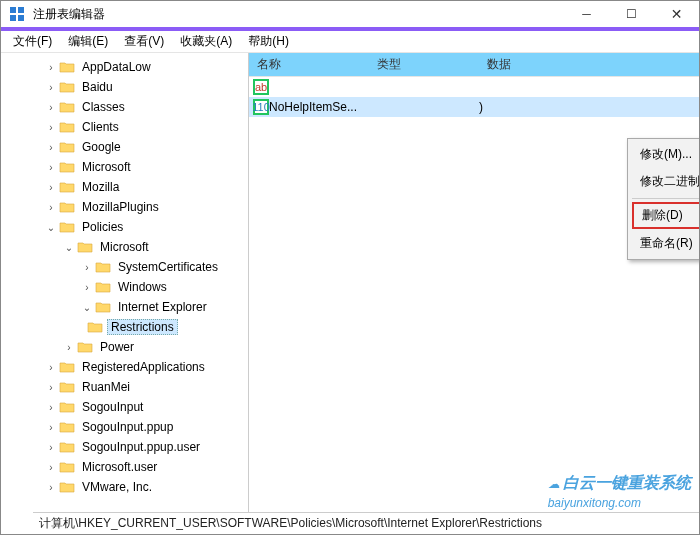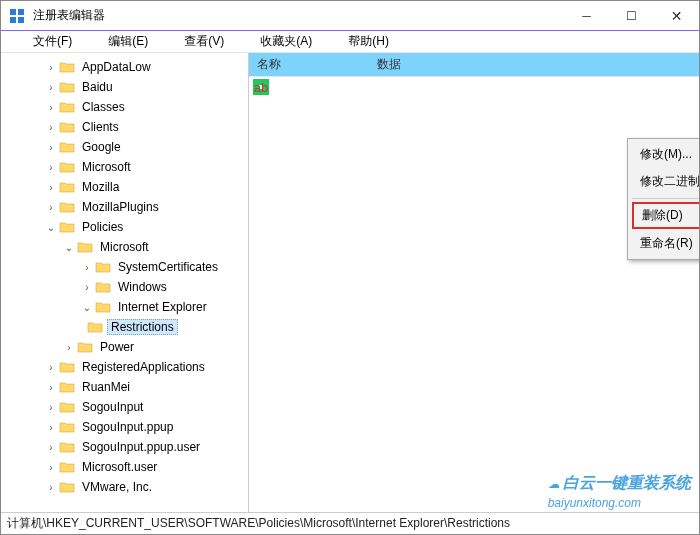--- a/index.html
+++ b/index.html
@@ -1,41 +1,41 @@
 <!DOCTYPE html>
 <html><head>
 <meta charset="utf-8">
 <style>
 *{box-sizing:border-box;margin:0;padding:0;font-family:"Microsoft YaHei","Segoe UI",sans-serif;font-size:12px;}
 body{width:700px;height:535px;background:#fff;border:1px solid #888;position:relative;overflow:hidden;}
-.titlebar{height:30px;display:flex;align-items:center;background:#fff;border-bottom:1px solid #8b5cf6;}
+.titlebar{height:30px;display:flex;align-items:center;background:#fff;border-bottom:4px solid #8b5cf6;}
 .titlebar .app-icon{width:16px;height:16px;margin:0 8px;display:inline-block;}
 .titlebar .title{flex:1;font-size:12px;}
 .win-controls{display:flex;height:100%;}
 .win-controls div{width:45px;display:flex;align-items:center;justify-content:center;color:#333;}
 .menubar{height:22px;display:flex;align-items:center;padding:0 4px;border-bottom:1px solid #e5e5e5;}
-.menubar .menu-item{padding:2px 8px;cursor:default;margin-left:20px;}
+.menubar .menu-item{padding:2px 8px;cursor:default;}
 .client{display:flex;height:calc(100% - 30px - 22px - 22px);}
 .tree-panel{width:248px;border-right:1px solid #ccc;overflow:auto;padding:4px 0;}
 .list-panel{flex:1;position:relative;}
-.statusbar{height:22px;border-top:1px solid #ccc;display:flex;align-items:center;padding:0 6px;font-size:12px;color:#222;white-space:nowrap;overflow:hidden;}
+.statusbar{height:22px;border-top:1px solid #ccc;display:flex;align-items:center;padding:0 6px;font-size:12px;color:#222;white-space:nowrap;overflow:hidden;margin-left:32px;}
 .tree-row{display:flex;align-items:center;height:20px;white-space:nowrap;padding-right:6px;}
 .tree-row.selected .label{background:#cde8ff;border:1px dotted #7aa;}
 .exp{width:16px;text-align:center;color:#555;font-size:10px;user-select:none;}
 .exp.blank{color:transparent;}
 .folder-icon{width:16px;height:14px;margin-right:4px;display:inline-block;}
 .label{padding:0 3px;}
 .list-header{display:flex;height:24px;border-bottom:1px solid #e5e5e5;align-items:center;background:#7dd3fc;}
 .list-header .col{padding:0 8px;color:#333;}
 .col-name{width:120px;}
 .col-type{width:110px;}
 .col-data{flex:1;}
 .list-row{display:flex;align-items:center;height:20px;padding-left:4px;}
 .list-row.selected{background:#cde8ff;}
-.val-icon{width:16px;height:16px;margin-right:0;display:inline-flex;align-items:center;justify-content:center;font-size:13px;border:6px solid #22c55e;background:#fff;}
+.val-icon{width:16px;height:16px;margin-right:0;display:inline-flex;align-items:center;justify-content:center;font-size:11px;border:2px solid #22c55e;background:#fff;}
 .val-icon.str{color:#c0392b;}
 .val-icon.bin{color:#2980b9;}
 .ctx-menu{position:absolute;top:85px;left:378px;width:170px;background:#f2f2f2;border:1px solid #aaa;box-shadow:2px 2px 4px rgba(0,0,0,0.3);padding:2px;}
 .ctx-item{padding:5px 10px;cursor:default;}
 .ctx-sep{height:1px;background:#ccc;margin:3px 2px;}
 .delete-highlight{border:2px solid #d9302c;margin:1px 2px;}
 .watermark{position:absolute;right:8px;bottom:24px;font-size:14px;color:#4aa3df;font-style:italic;pointer-events:none;}
 .watermark .big{font-size:16px;font-weight:bold;}
 .close-x{font-size:14px;}
 </style>
@@ -222,26 +222,33 @@
         <span class="folder-icon"><svg width="16" height="14">
             <path d="M1 3 L6 3 L7 4 L15 4 L15 12 L1 12 Z" fill="#ffd86b" stroke="#d9a73e" stroke-width="0.6"></path>
           </svg></span>
         <span class="label">VMware, Inc.</span>
       </div>
     </div>
 
   <div class="list-panel">
     <div class="list-header">
       <div class="col col-name">名称</div>
+      <div class="col col-type">类型</div>
       <div class="col col-data">数据</div>
     </div>
     <div id="list-body">
         <div class="list-row">
           <span class="val-icon str">ab</span>
         </div>
+        <div class="list-row selected">
+          <span class="val-icon bin">110</span>
+          <span class="col-name" style="display: inline-block; width: 100px;">NoHelpItemSe...</span>
+          <span class="col-type" style="display: inline-block; width: 110px;"></span>
+          <span class="col-data">)</span>
+        </div>
       </div>
 
     <div class="ctx-menu">
       <div class="ctx-item">修改(M)...</div>
       <div class="ctx-item">修改二进制数据(B)...</div>
       <div class="ctx-sep"></div>
       <div class="delete-highlight">
         <div class="ctx-item" style="padding:3px 8px;">删除(D)</div>
       </div>
       <div class="ctx-item">重命名(R)</div>

